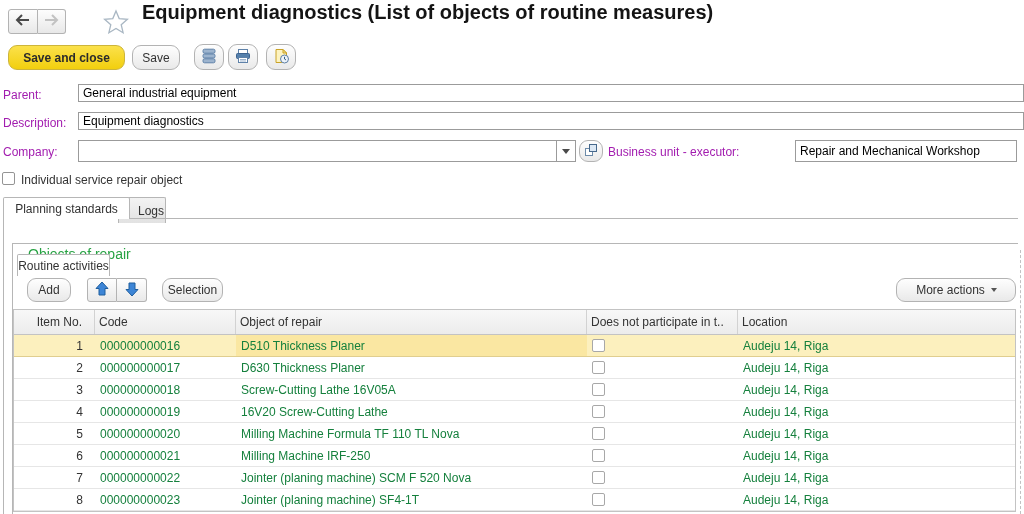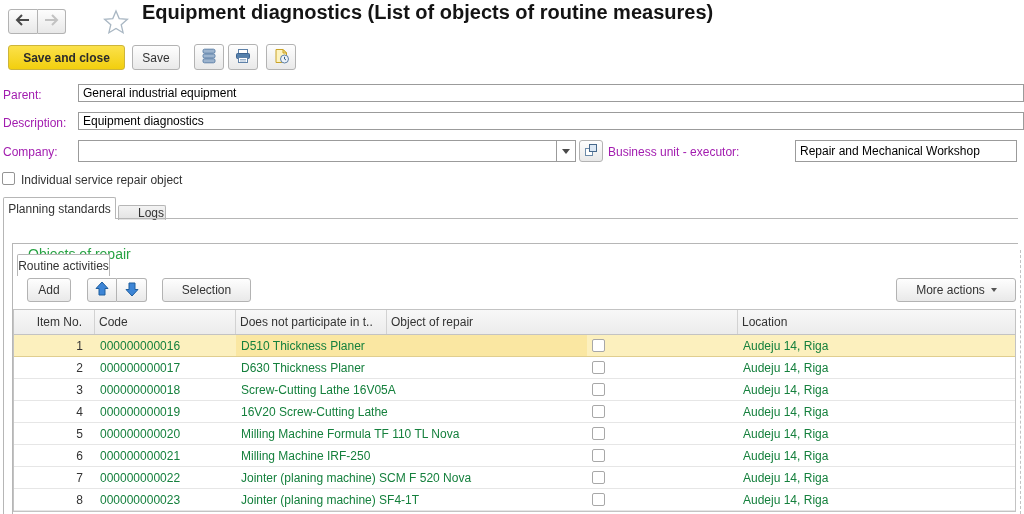--- a/index.html
+++ b/index.html
@@ -1,21 +1,21 @@
 <!DOCTYPE html>
 <html><head>
 <meta charset="utf-8">
 <style>
   html,body{margin:0;padding:0;background:#fff;}
   body{width:1024px;height:514px;overflow:hidden;font-family:"Liberation Sans",sans-serif;}
   #app{position:relative;width:1024px;height:514px;background:#fff;}
   .lbl{position:absolute;font-size:12px;color:#a21caf;white-space:nowrap;}
   .fld{position:absolute;height:18px;border:1px solid #9b9b9b;box-sizing:border-box;font-size:12px;
        font-family:"Liberation Sans",sans-serif;padding:0 4px;color:#000;background:#fff;outline:none;}
-  .btn{position:absolute;height:24px;box-sizing:border-box;border:1px solid #b3b3b3;border-radius:3px;
+  .btn{position:absolute;height:24px;box-sizing:border-box;border:1px solid #b3b3b3;border-radius:9px;
        background:linear-gradient(#fefefe,#e9e9e9);font-size:12px;color:#333;display:flex;
        align-items:center;justify-content:center;font-family:"Liberation Sans",sans-serif;white-space:nowrap;}
   .btn.icon{width:30px;height:26px;}
   #btn-save-close{left:8px;top:45px;width:117px;height:25px;font-weight:bold;color:#2b2b2b;
        background:linear-gradient(#fbe14b,#f2cf0e);border:1px solid #cdb53a;}
   #btn-save{left:132px;top:45px;width:48px;height:25px;}
   #btn-list{left:194px;top:44px;}
   #btn-print{left:228px;top:44px;}
   #btn-docclock{left:266px;top:44px;}
   #nav-group{position:absolute;left:8px;top:9px;width:58px;height:25px;display:flex;}
@@ -32,33 +32,33 @@
   .caret-down{width:0;height:0;border-left:4px solid transparent;border-right:4px solid transparent;border-top:5px solid #4a4a4a;}
   #open-btn{left:579px;top:140px;width:24px;height:22px;position:absolute;}
   #bu-field{left:795px;top:140px;width:222px;}
   .cb{display:inline-block;width:13px;height:13px;border:1px solid #949494;border-radius:2px;background:#fff;box-sizing:border-box;}
   #ind-cb{position:absolute;left:2px;top:172px;}
   #ind-lbl{left:21px;top:173px;color:#333;}
   #tab-content{position:absolute;left:3px;top:218px;width:1015px;height:296px;
        border-top:1px solid #b6b6b6;border-left:1px solid #b6b6b6;box-sizing:border-box;}
   .tab{position:absolute;box-sizing:border-box;font-size:12px;color:#333;display:flex;align-items:center;
        justify-content:center;border:1px solid #b6b6b6;border-bottom:none;border-radius:2px 2px 0 0;white-space:nowrap;}
-  #tab-planning{left:3px;top:197px;width:113px;height:22px;background:#fff;z-index:3;}
-  #tab-logs{left:118px;top:205px;width:48px;height:15px;background:linear-gradient(#f3f3f3,#e2e2e2);padding-left:18px;}
+  #tab-planning{left:3px;top:197px;width:127px;height:22px;background:#fff;z-index:3;}
+  #tab-logs{left:118px;top:197px;width:48px;height:26px;background:linear-gradient(#f3f3f3,#e2e2e2);padding-left:18px;}
   #inner-content{position:absolute;left:12px;top:243px;width:1006px;height:271px;
        border-top:1px solid #b6b6b6;border-left:1px solid #b6b6b6;box-sizing:border-box;z-index:1;}
   #tab-routine{left:17px;top:222px;width:93px;height:22px;background:#fff;z-index:3;margin-top:32px;}
   #section-title{position:absolute;left:28px;top:246px;font-size:14px;color:#27a343;z-index:2;white-space:nowrap;}
   #btn-add{left:27px;top:278px;width:44px;z-index:2;}
   #arrow-group{position:absolute;left:87px;top:278px;display:flex;z-index:2;}
   .arrow-btn{width:30px;height:24px;box-sizing:border-box;border:1px solid #b3b3b3;
        background:linear-gradient(#fefefe,#e9e9e9);display:flex;align-items:center;justify-content:center;padding:0;}
   .arrow-btn.up{border-radius:3px 0 0 3px;}
   .arrow-btn.down{border-radius:0 3px 3px 0;border-left:none;}
-  #btn-selection{left:162px;top:278px;width:89px;z-index:2;}
+  #btn-selection{left:162px;top:278px;width:61px;z-index:2;}
   #btn-more{left:896px;top:278px;width:120px;z-index:2;gap:6px;padding-left:7px;}
   .caret-sm{width:0;height:0;border-left:3.5px solid transparent;border-right:3.5px solid transparent;border-top:4px solid #555;}
   #table{position:absolute;left:13px;top:309px;width:1003px;border:1px solid #c3c3c3;box-sizing:border-box;background:#fff;z-index:2;}
   .thead{display:flex;height:24px;background:linear-gradient(#f8f8f8,#ececec);border-bottom:1px solid #c3c3c3;}
   .th{box-sizing:border-box;padding:0 4px;font-size:12px;color:#333;display:flex;align-items:center;
       border-right:1px solid #d2d2d2;white-space:nowrap;overflow:hidden;}
   .th:last-child{border-right:none;}
   .trow{display:flex;height:21px;border-bottom:1px solid #e6e6e6;background:#fff;}
   .trow.sel{background:#fcf0be;border-bottom:1px solid #e0ce8f;}
   .trow.sel .c-obj{background:#fae7a2;}
@@ -189,22 +189,22 @@
   <button id="btn-selection" class="btn">Selection</button>
   <button id="btn-more" class="btn">
     <span>More actions</span>
     <span class="caret-sm"></span>
   </button>
 
   <div id="table">
     <div class="thead">
       <div class="th c-item">Item No.</div>
       <div class="th c-code">Code</div>
+      <div class="th c-obj">Object of repair</div>
       <div class="th c-flag">Does not participate in t..</div>
-      <div class="th c-obj">Object of repair</div>
       <div class="th c-loc">Location</div>
     </div>
     <div>
         <div class="trow sel">
           <div class="tc c-item">1</div>
           <div class="tc c-code">000000000016</div>
           <div class="tc c-obj">D510 Thickness Planer</div>
           <div class="tc c-flag">
             <span class="cb small"></span>
           </div>

